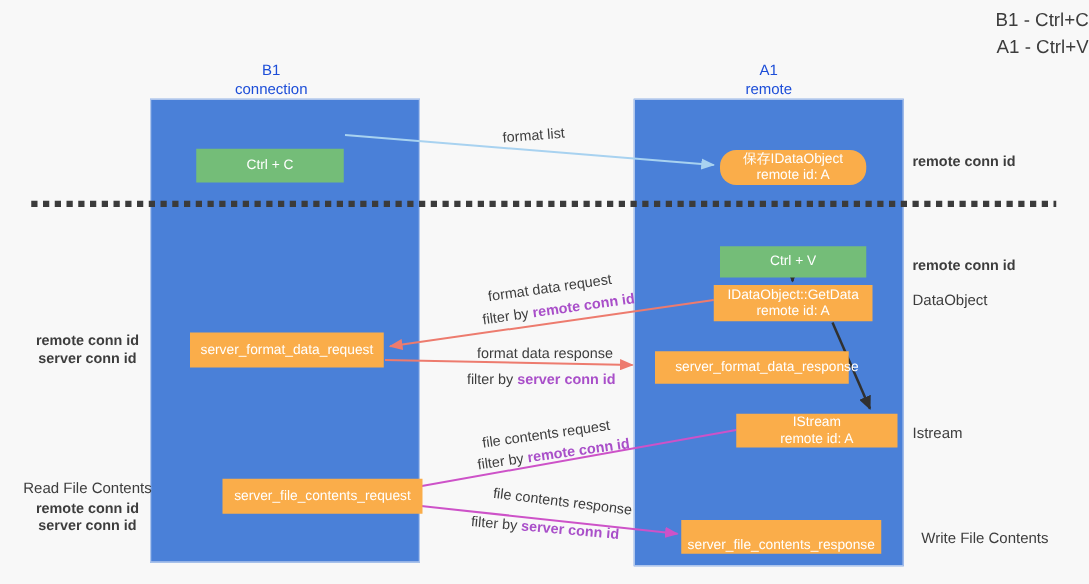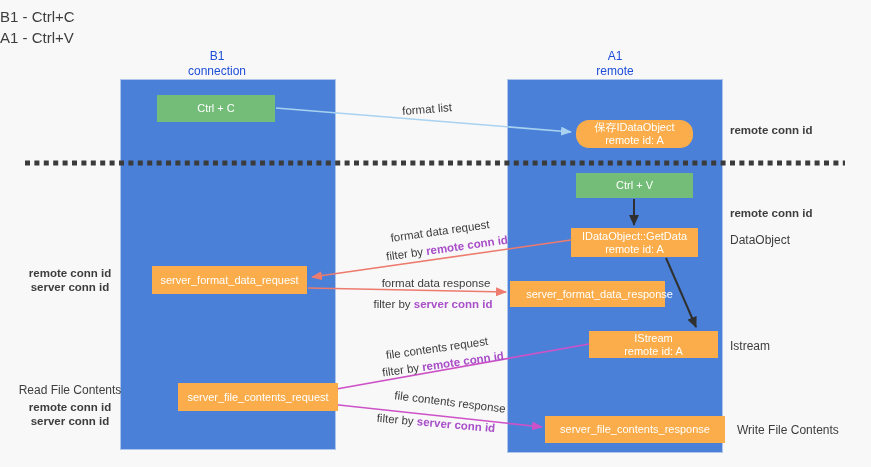--- a/index.html
+++ b/index.html
@@ -1,38 +1,38 @@
 <!DOCTYPE html>
 <html><head>
 <meta charset="utf-8">
 <style>
   * { margin:0; padding:0; box-sizing:border-box; }
   html,body { background:#f8f8f8; }
   body { font-family:"Liberation Sans", sans-serif; }
   .canvas { position:relative; width:871px; height:467px; background:#f8f8f8; overflow:hidden; }
 
-  .title { position:absolute; left:0; top:6px; width:100%; text-align:left;
+  .title { position:absolute; left:0; top:6px; width:100%; text-align:right;
            font-size:15px; line-height:21px; color:#3d3d3d; z-index:20; }
 
   .lane-header { position:absolute; width:200px; text-align:center; top:49px;
                  font-size:12px; line-height:15px; color:#1d4ed8; z-index:20; }
   .lane-header.left { left:117px; }
   .lane-header.right { left:515px; }
 
   .lane { position:absolute; top:79px; width:216px; background:#4a80d8;
           border:1px solid #aec5ec; z-index:1; }
   .lane.left  { left:120px; height:371px; }
   .lane.right { left:507px; height:374px; }
 
   svg.overlay { position:absolute; left:0; top:0; z-index:5; }
 
   .node { position:absolute; z-index:10; display:flex; flex-direction:column;
           align-items:center; justify-content:center; color:#fff;
           font-size:11px; line-height:13px; text-align:center; white-space:nowrap; }
-  .node.green  { background:#74bd78; }
+  .node.green  { background:#74bd78;margin-top:24px; }
   .node.orange { background:#faad4a; }
 
   .arrow-label { position:absolute; z-index:20; font-size:11.5px; color:#3d3d3d;
                  white-space:nowrap; transform-origin:center; }
   .purple { color:#a94fc9; font-weight:bold; }
   .greentxt { color:#58b158; font-weight:bold; }
 
   .side-label { position:absolute; z-index:20; white-space:nowrap; font-size:12px; color:#3d3d3d; }
   .side-label.small { font-size:11.5px; }
   .side-group { position:absolute; left:0; width:140px; text-align:center; z-index:20; white-space:nowrap; }
@@ -108,34 +108,34 @@
 
   <div class="node orange" style="left:571px; top:228px; width:127px; height:29px;align-items:center;">
     <div>IDataObject::GetData</div>
     <div>remote id: A</div>
   </div>
 
   <div class="node orange" style="left:152px; top:266px; width:155px; height:28px;">
     <div>server_format_data_request</div>
   </div>
 
-  <div class="node orange" style="left:510px; top:281px; width:155px; height:26px;padding-left:24px;">
+  <div class="node orange" style="left:524px; top:281px; width:155px; height:26px;padding-left:24px;">
     <div>server_format_data_response</div>
   </div>
 
   <div class="node orange" style="left:589px; top:331px; width:129px; height:27px;">
     <div>IStream</div>
     <div>remote id: A</div>
   </div>
 
   <div class="node orange" style="left:150px; top:383px; width:160px; height:28px;margin-left:28px;">
     <div>server_file_contents_request</div>
   </div>
 
-  <div class="node orange" style="left:545px; top:416px; width:180px; height:27px;">
+  <div class="node orange" style="left:545px; top:416px; width:160px; height:27px;justify-content:flex-end;">
     <div>server_file_contents_response</div>
   </div>
 
   <div class="arrow-label" style="left:427px; top:109px; transform:translate(-50%,-50%) rotate(-4.5deg);">format list</div>
 
   <div class="arrow-label" style="left:440px; top:231px; transform:translate(-50%,-50%) rotate(-8deg);">format data request</div>
   <div class="arrow-label" style="left:447px; top:248px; transform:translate(-50%,-50%) rotate(-8deg);">
     <span>filter by</span>
     <span class="purple">remote conn id</span>
   </div>

